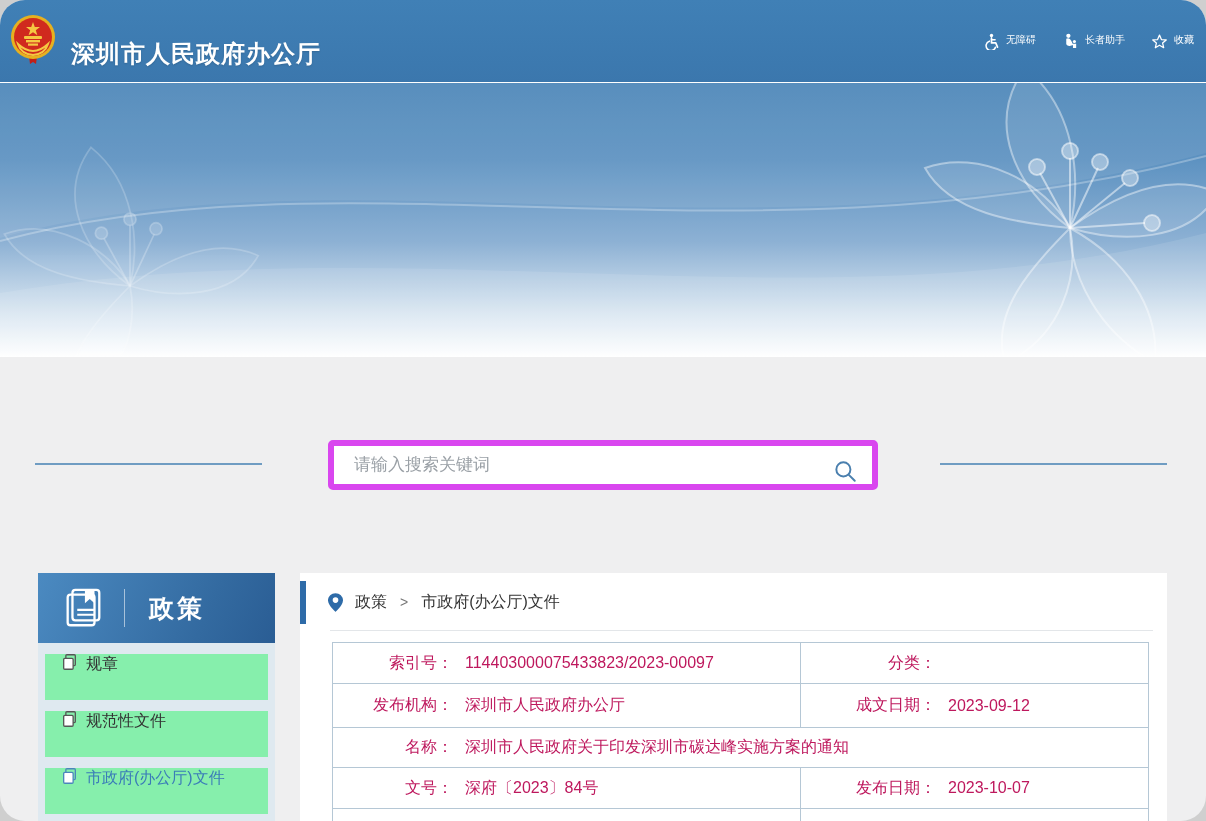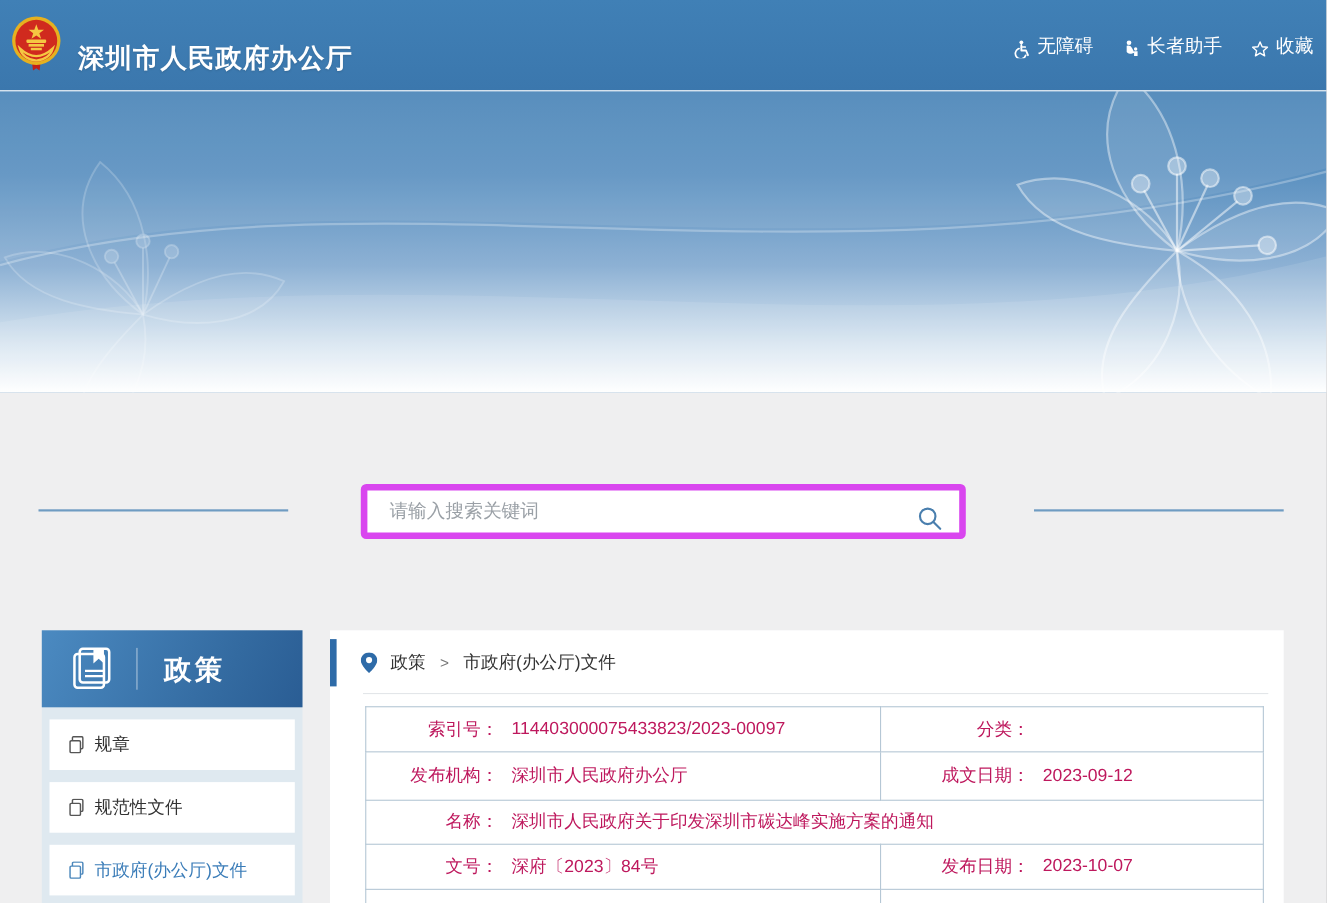--- a/index.html
+++ b/index.html
@@ -1,31 +1,31 @@
 <!DOCTYPE html>
 <html><head>
 <meta charset="utf-8">
 <style>
   * { margin:0; padding:0; box-sizing:border-box; }
   html,body { background:#cfcfcf; }
   body { font-family:"Liberation Sans","DejaVu Sans",sans-serif; }
   #app { position:relative; width:1206px; height:821px; overflow:hidden;
-         background:#efeff0; margin:0 auto; }
+         background:#efeff0; margin:0 auto;border-radius:25px; }
 
   
   .topbar { position:absolute; top:0; left:0; width:1206px; height:82px;
             background:linear-gradient(180deg,#4080b6,#3b77ad); z-index:5; }
   .logo { position:absolute; left:9px; top:14px; display:flex; align-items:center; cursor:pointer; }
   .emblem { width:48px; height:52px; }
   .site-title { position:absolute; left:62px; top:0; height:82px; line-height:80px;
                 color:#fff; font-size:24px; font-weight:bold; letter-spacing:1px;
                 text-shadow:0 1px 2px rgba(0,0,0,.15); white-space:nowrap; cursor:pointer; }
   .top-links { position:absolute; right:12px; top:0; height:82px; display:flex;
                align-items:center; gap:26px; }
-  .top-link { display:flex; align-items:flex-end; gap:6px; color:#fff; font-size:17px;
+  .top-link { display:flex; align-items:flex-start; gap:6px; color:#fff; font-size:10px;
               cursor:pointer; white-space:nowrap; }
   .top-link svg { display:block; }
 
   
   .banner { position:absolute; top:82px; left:0; width:1206px; height:275px; overflow:hidden;
             border-top:1px solid rgba(255,255,255,.35);
             background:linear-gradient(180deg,#4c86b9 0%,#5d92c1 28%,#8db1d4 58%,#d9e6f1 84%,#ffffff 100%); }
   .banner .wave1 { position:absolute; top:0; left:0; }
   .banner-title { position:absolute; top:80px; left:0; width:1206px; text-align:center;
                   color:#fff; font-size:58px; font-weight:bold; letter-spacing:10px;
@@ -46,22 +46,22 @@
                 background:transparent; cursor:pointer; padding:0; }
 
   
   .sidebar { position:absolute; left:38px; top:573px; width:237px; height:248px;
              background:#dfe9f0; }
   .side-header { height:70px; background:linear-gradient(115deg,#4b8ac1 0%,#336aa0 70%,#2a5d94 100%);
                  display:flex; align-items:center; }
   .side-header .book { margin-left:22px; }
   .side-divider { width:1px; height:38px; background:rgba(255,255,255,.55); margin-left:18px; }
   .side-title { color:#fff; font-size:25px; font-weight:bold; letter-spacing:3px; margin-left:24px; }
-  .side-item { margin:11px 7px 0 7px; height:46px; background:#ffffff; display:flex;
-               align-items:center; padding-left:17px; gap:9px; font-size:16px; color:#333;
+  .side-item { margin:11px 7px 0 7px; height:46px; background:#86efac; display:flex;
+               padding-left:17px; gap:9px; font-size:16px; color:#333;
                cursor:pointer; }
   .side-item.active { color:#3a7cb8; }
   .side-item svg { flex:0 0 auto; }
 
   
   .panel { position:absolute; left:300px; top:573px; width:867px; height:248px; background:#fff; }
   .crumbbar { position:relative; height:58px; display:flex; align-items:center; padding-left:28px; }
   .crumbbar::before { content:""; position:absolute; left:0; top:8px; width:6px; height:43px;
                       background:#2e6ba8; }
   .crumbbar::after { content:""; position:absolute; left:30px; right:14px; bottom:0; height:1px;

